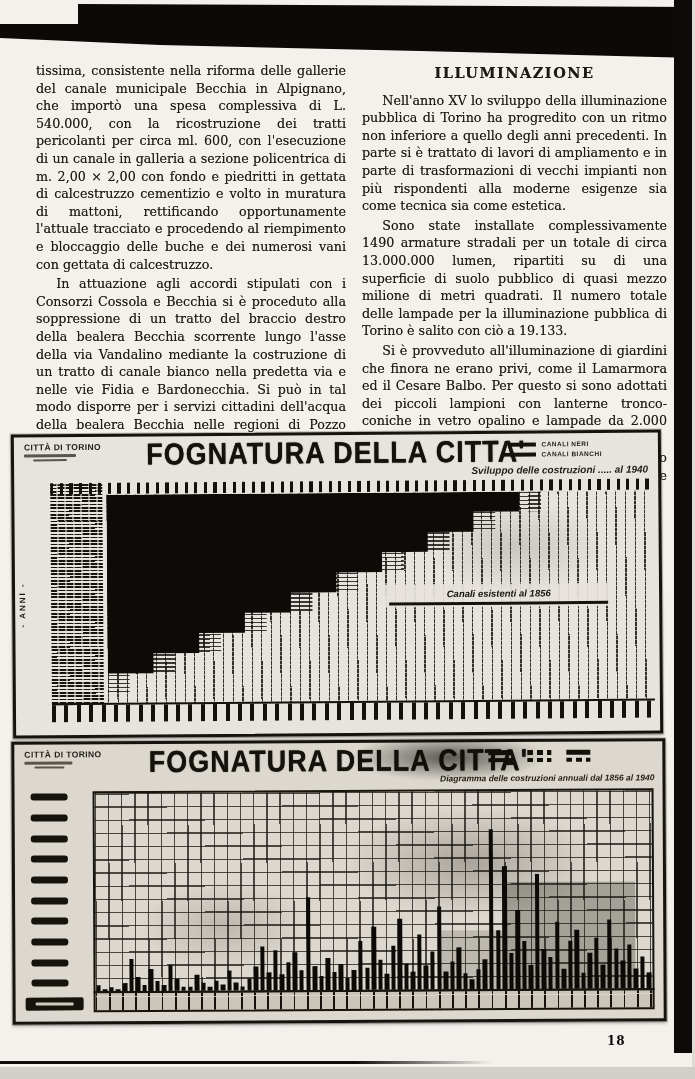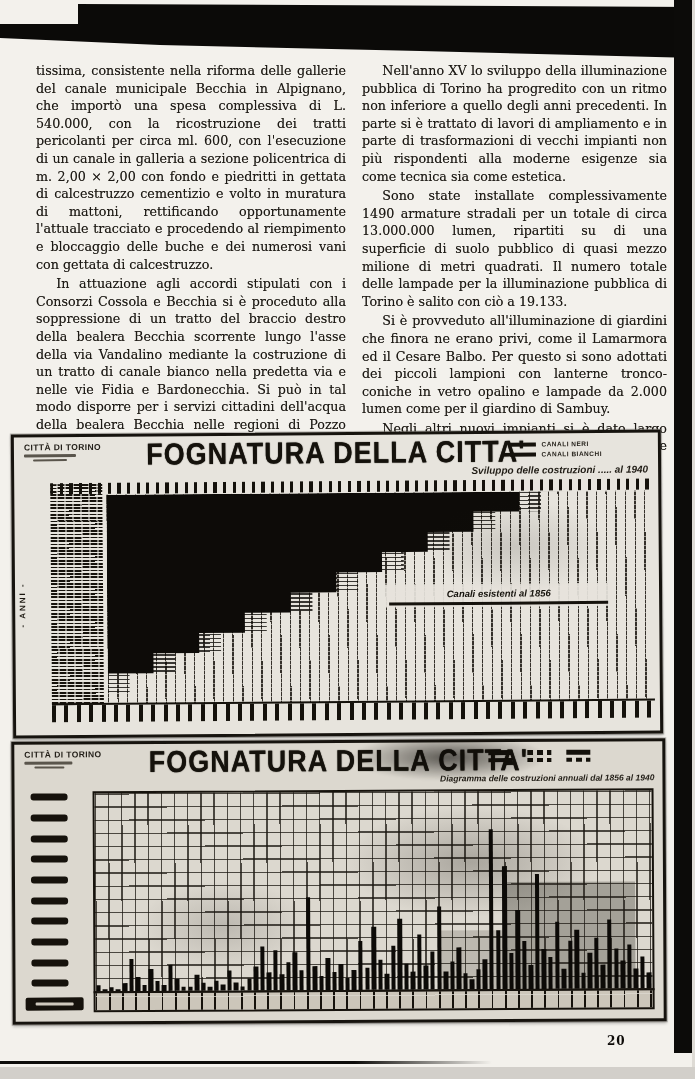--- a/index.html
+++ b/index.html
@@ -107,27 +107,28 @@
 </head>
 <body>
 
 <svg class="top-wedge" width="695" height="62">
   <polygon points="0,24 78,24 78,4 695,7 695,58 420,51 160,45 0,38" fill="#0b0a08"></polygon>
 </svg>
 <div class="right-band"></div>
 <div class="right-edge"></div>
 <div class="bottom-strip"></div>
 <div class="footer-line"></div>
-<div class="page-num">20</div>
+<div class="page-num">18</div>
 
 <div class="col col-left">
   <p>tissima, consistente nella riforma delle gallerie del canale municipale Becchia in Alpignano, che importò una spesa complessiva di L. 540.000, con la ricostruzione dei tratti pericolanti per circa ml. 600, con l'esecuzione di un canale in galleria a sezione policentrica di m. 2,00 × 2,00 con fondo e piedritti in gettata di calcestruzzo cementizio e volto in muratura di mattoni, rettificando opportunamente l'attuale tracciato e procedendo al riempimento e bloccaggio delle buche e dei numerosi vani con gettata di calcestruzzo.</p>
   <p class="ind">In attuazione agli accordi stipulati con i Consorzi Cossola e Becchia si è proceduto alla soppressione di un tratto del braccio destro della bealera Becchia scorrente lungo l'asse della via Vandalino mediante la costruzione di un tratto di canale bianco nella predetta via e nelle vie Fidia e Bardonecchia. Si può in tal modo disporre per i servizi cittadini dell'acqua della bealera Becchia nelle regioni di Pozzo Strada e della Borgata Cenischia. L'importo dei lavori è stato complessivamente di L. 141.000.</p>
 </div>
 <div class="col col-right">
+  <div class="col-heading">ILLUMINAZIONE</div>
   <p class="ind">Nell'anno XV lo sviluppo della illuminazione pubblica di Torino ha progredito con un ritmo non inferiore a quello degli anni precedenti. In parte si è trattato di lavori di ampliamento e in parte di trasformazioni di vecchi impianti non più rispondenti alla moderne esigenze sia come tecnica sia come estetica.</p>
   <p class="ind">Sono state installate complessivamente 1490 armature stradali per un totale di circa 13.000.000 lumen, ripartiti su di una superficie di suolo pubblico di quasi mezzo milione di metri quadrati. Il numero totale delle lampade per la illuminazione pubblica di Torino è salito con ciò a 19.133.</p>
   <p class="ind">Si è provveduto all'illuminazione di giardini che finora ne erano privi, come il Lamarmora ed il Cesare Balbo. Per questo si sono adottati dei piccoli lampioni con lanterne tronco-coniche in vetro opalino e lampade da 2.000 lumen come per il giardino di Sambuy.</p>
   <p class="ind">Negli altri nuovi impianti si è dato largo corso ai sistemi già precedentemente applicati.</p>
 </div>
 
 <div id="chart1" class="panel">
   <div class="agency">
     <span>CITTÀ DI TORINO</span>
     <div class="agency-sub" style="width:52px"></div>

